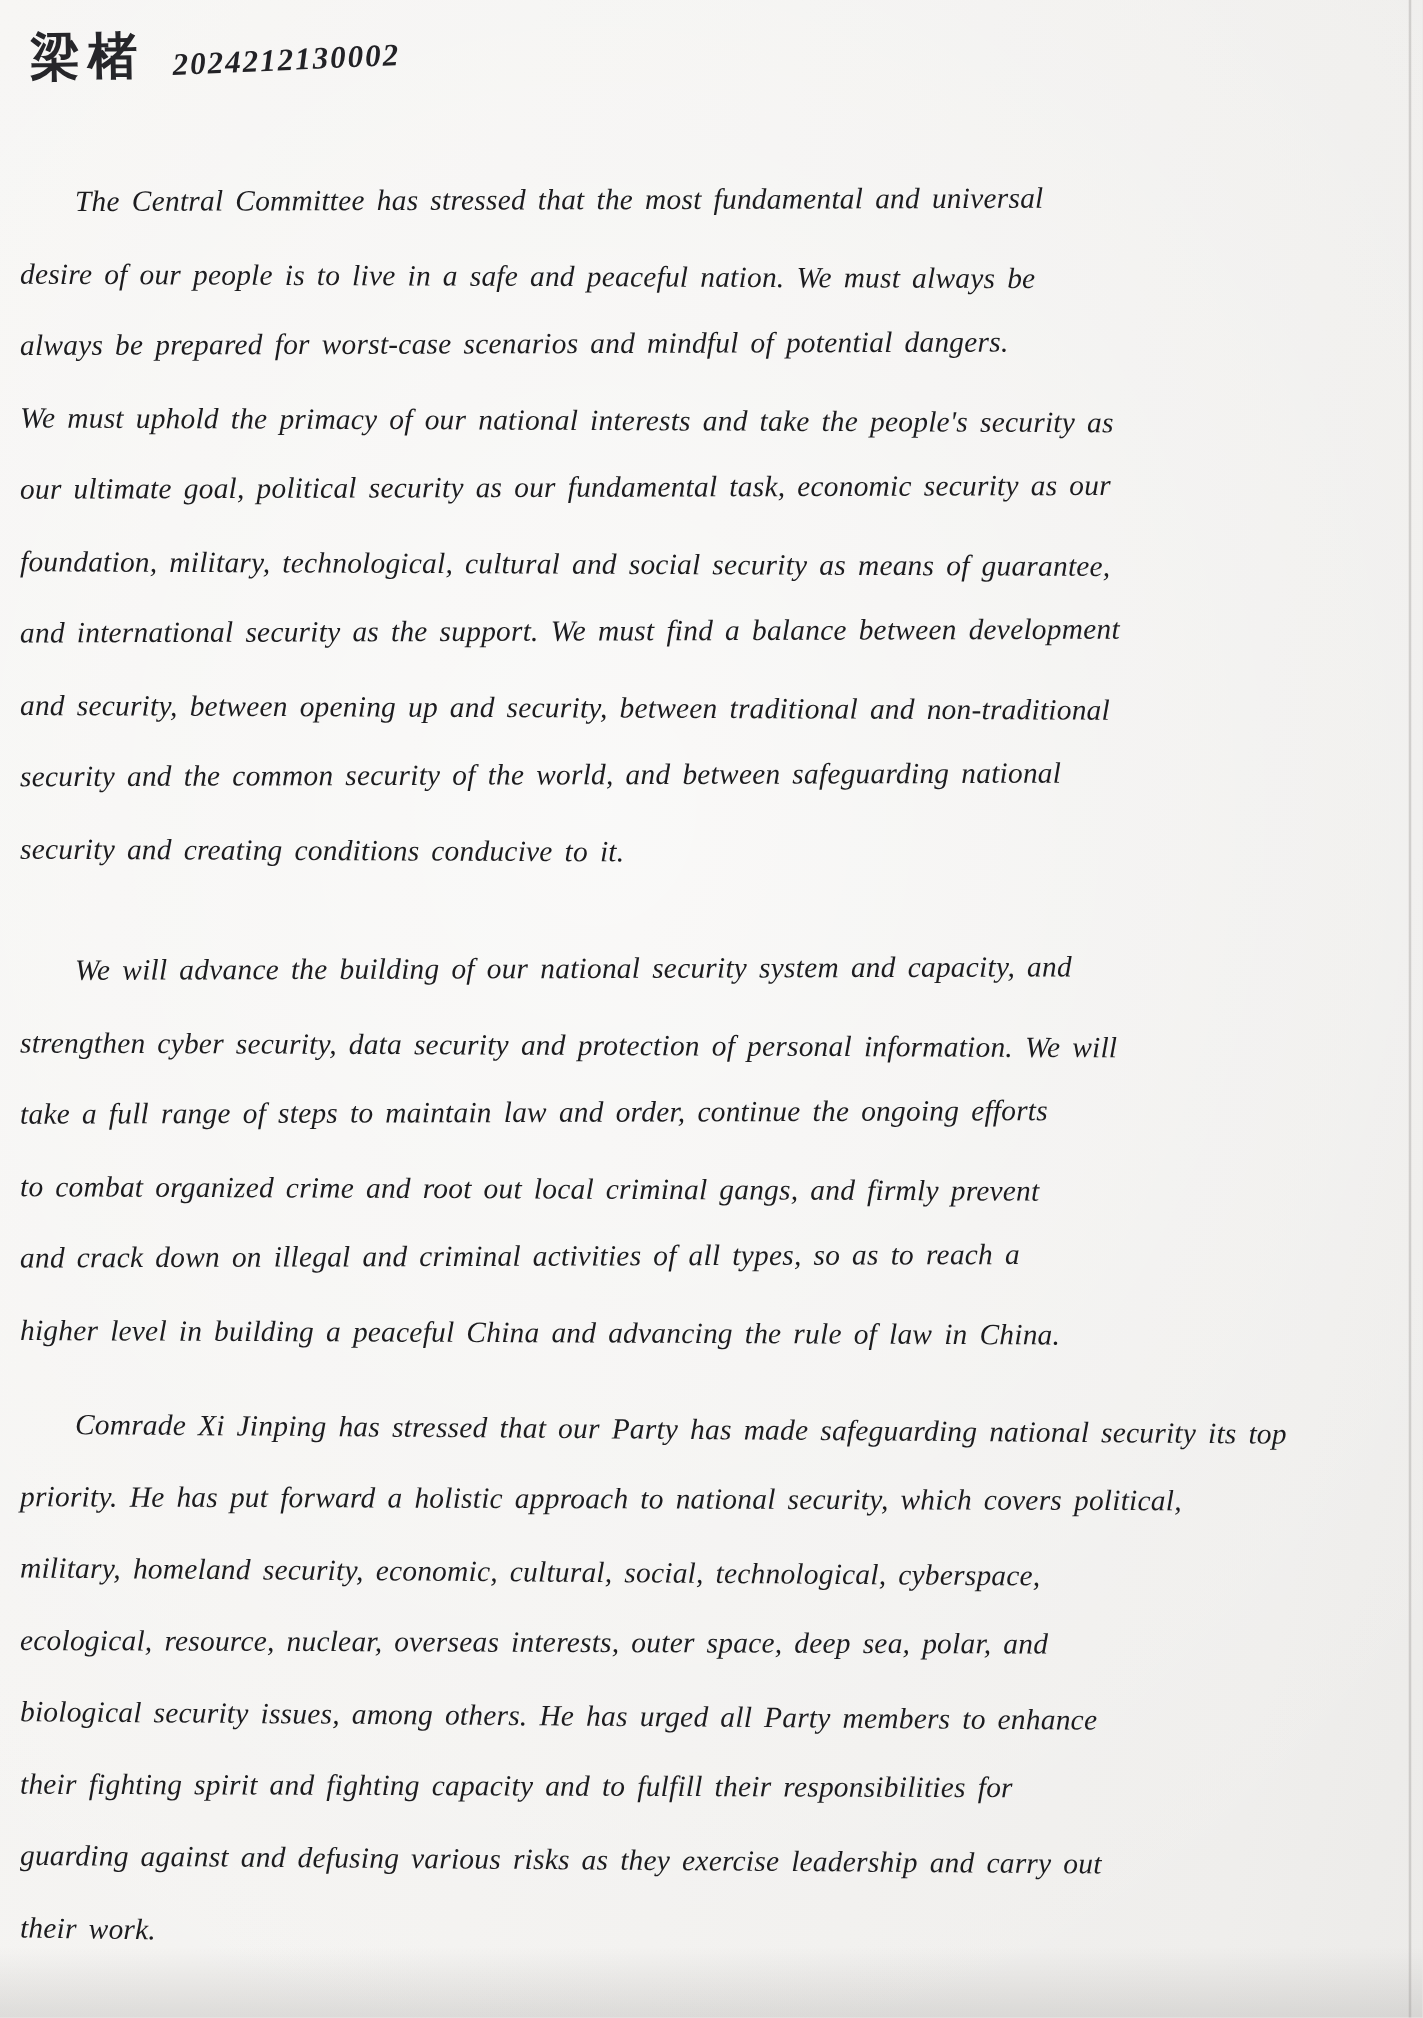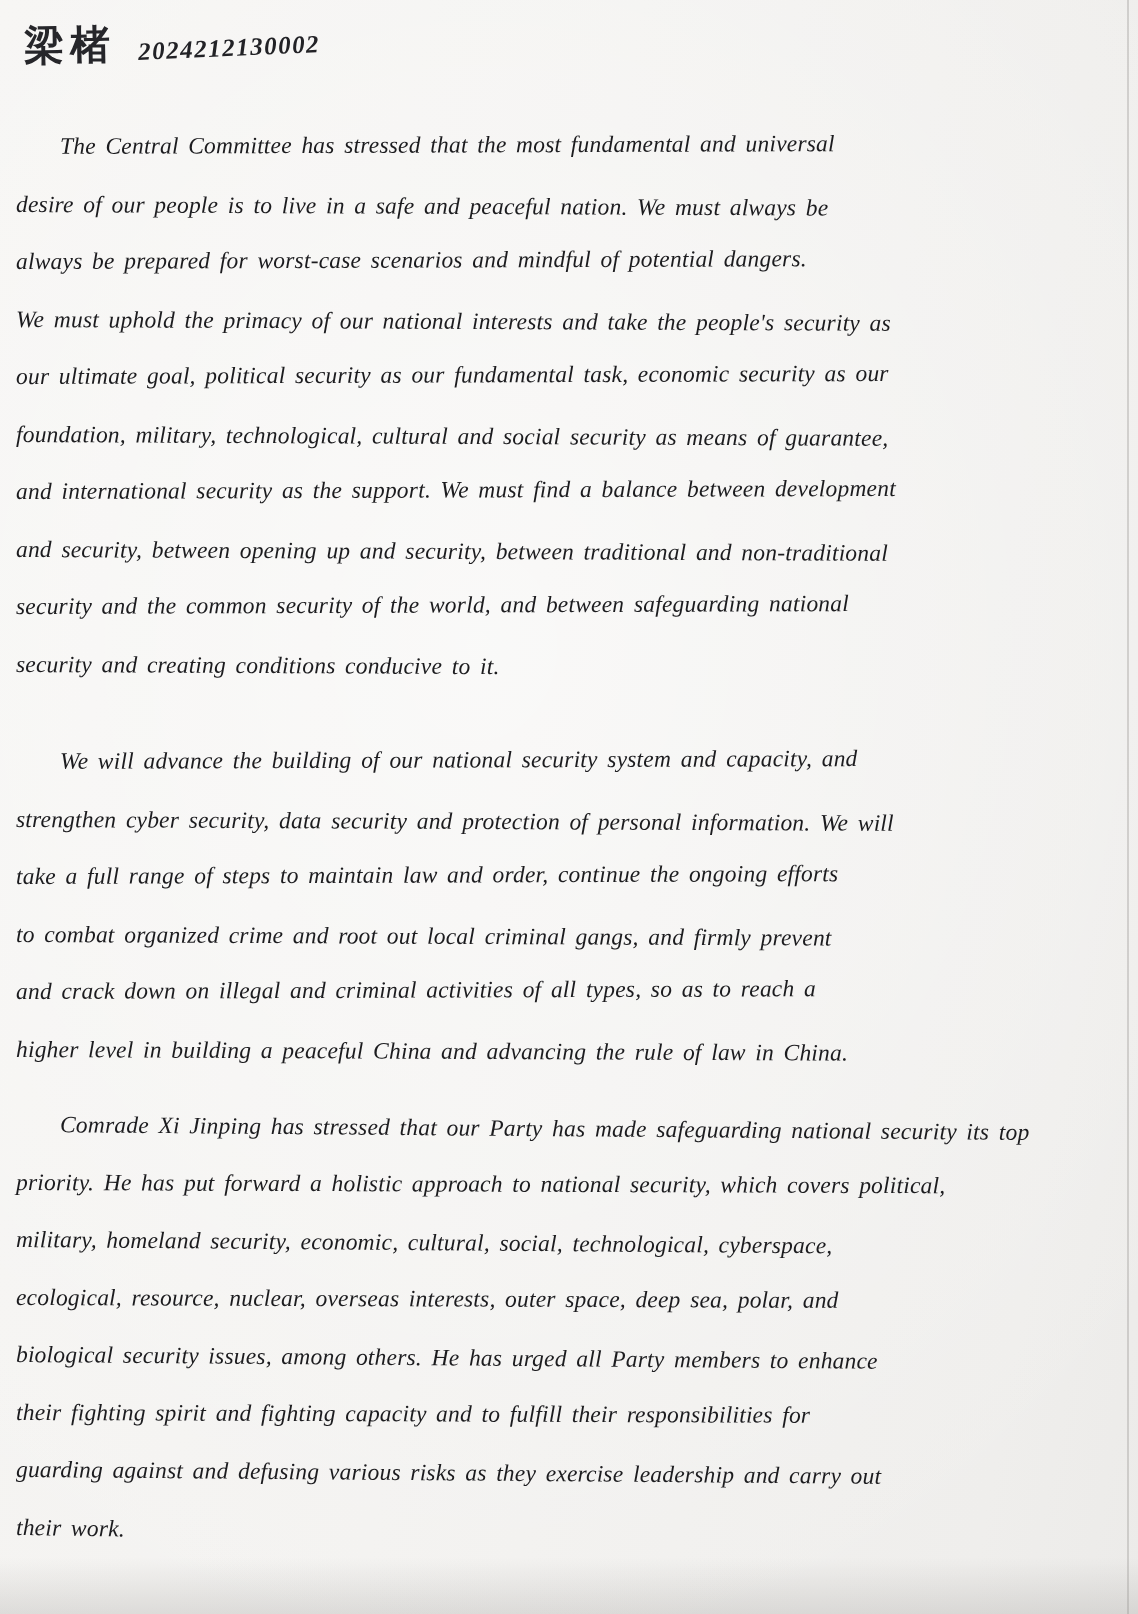--- a/index.html
+++ b/index.html
@@ -49,21 +49,21 @@
   }
   .student-id {
     font-size: 25px;
     font-weight: 700;
     letter-spacing: 1.5px;
     transform: rotate(-1.5deg);
     color: #222226;
   }
   .text-block {
     position: absolute;
-    top: 118px;
+    top: 134px;
     left: 16px;
     width: 1112px;
   }
   .para { margin: 0; }
   .para:nth-child(2) { margin-top: 40px; }
   .para:nth-child(3) { margin-top: 18px; }
   .hw-line {
     font-size: 23.5px;
     line-height: 57.5px;
     white-space: nowrap;

